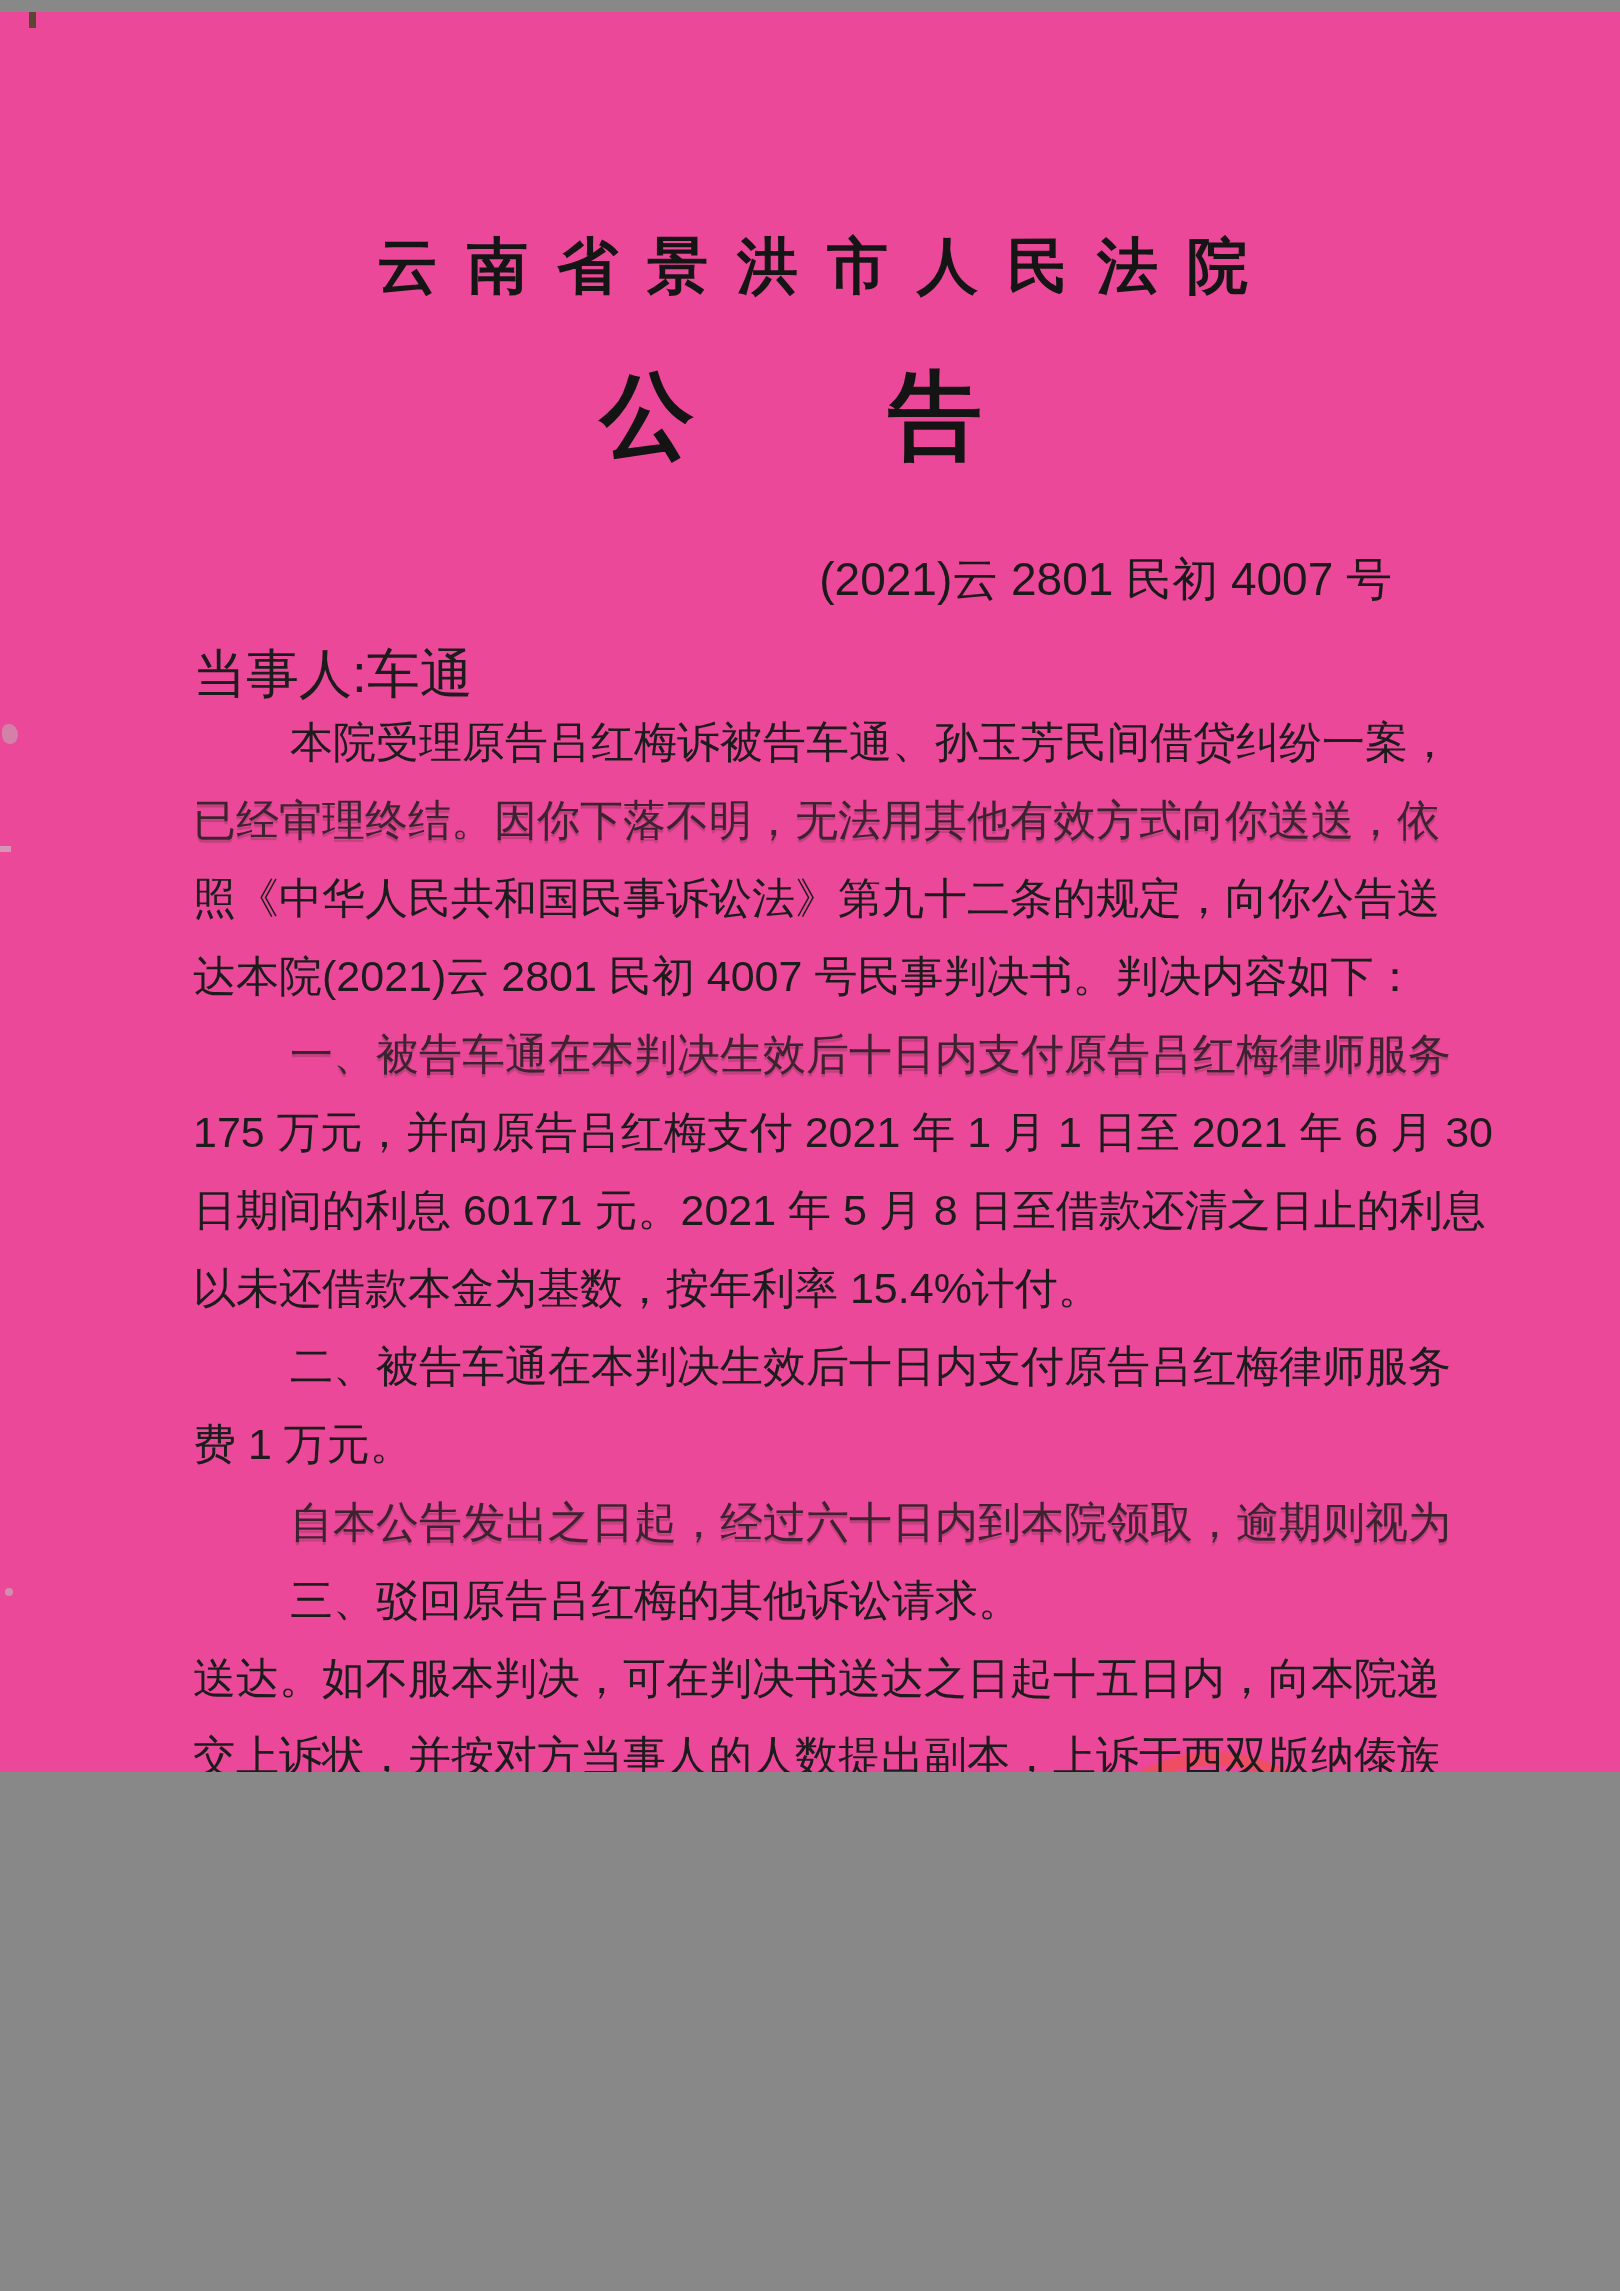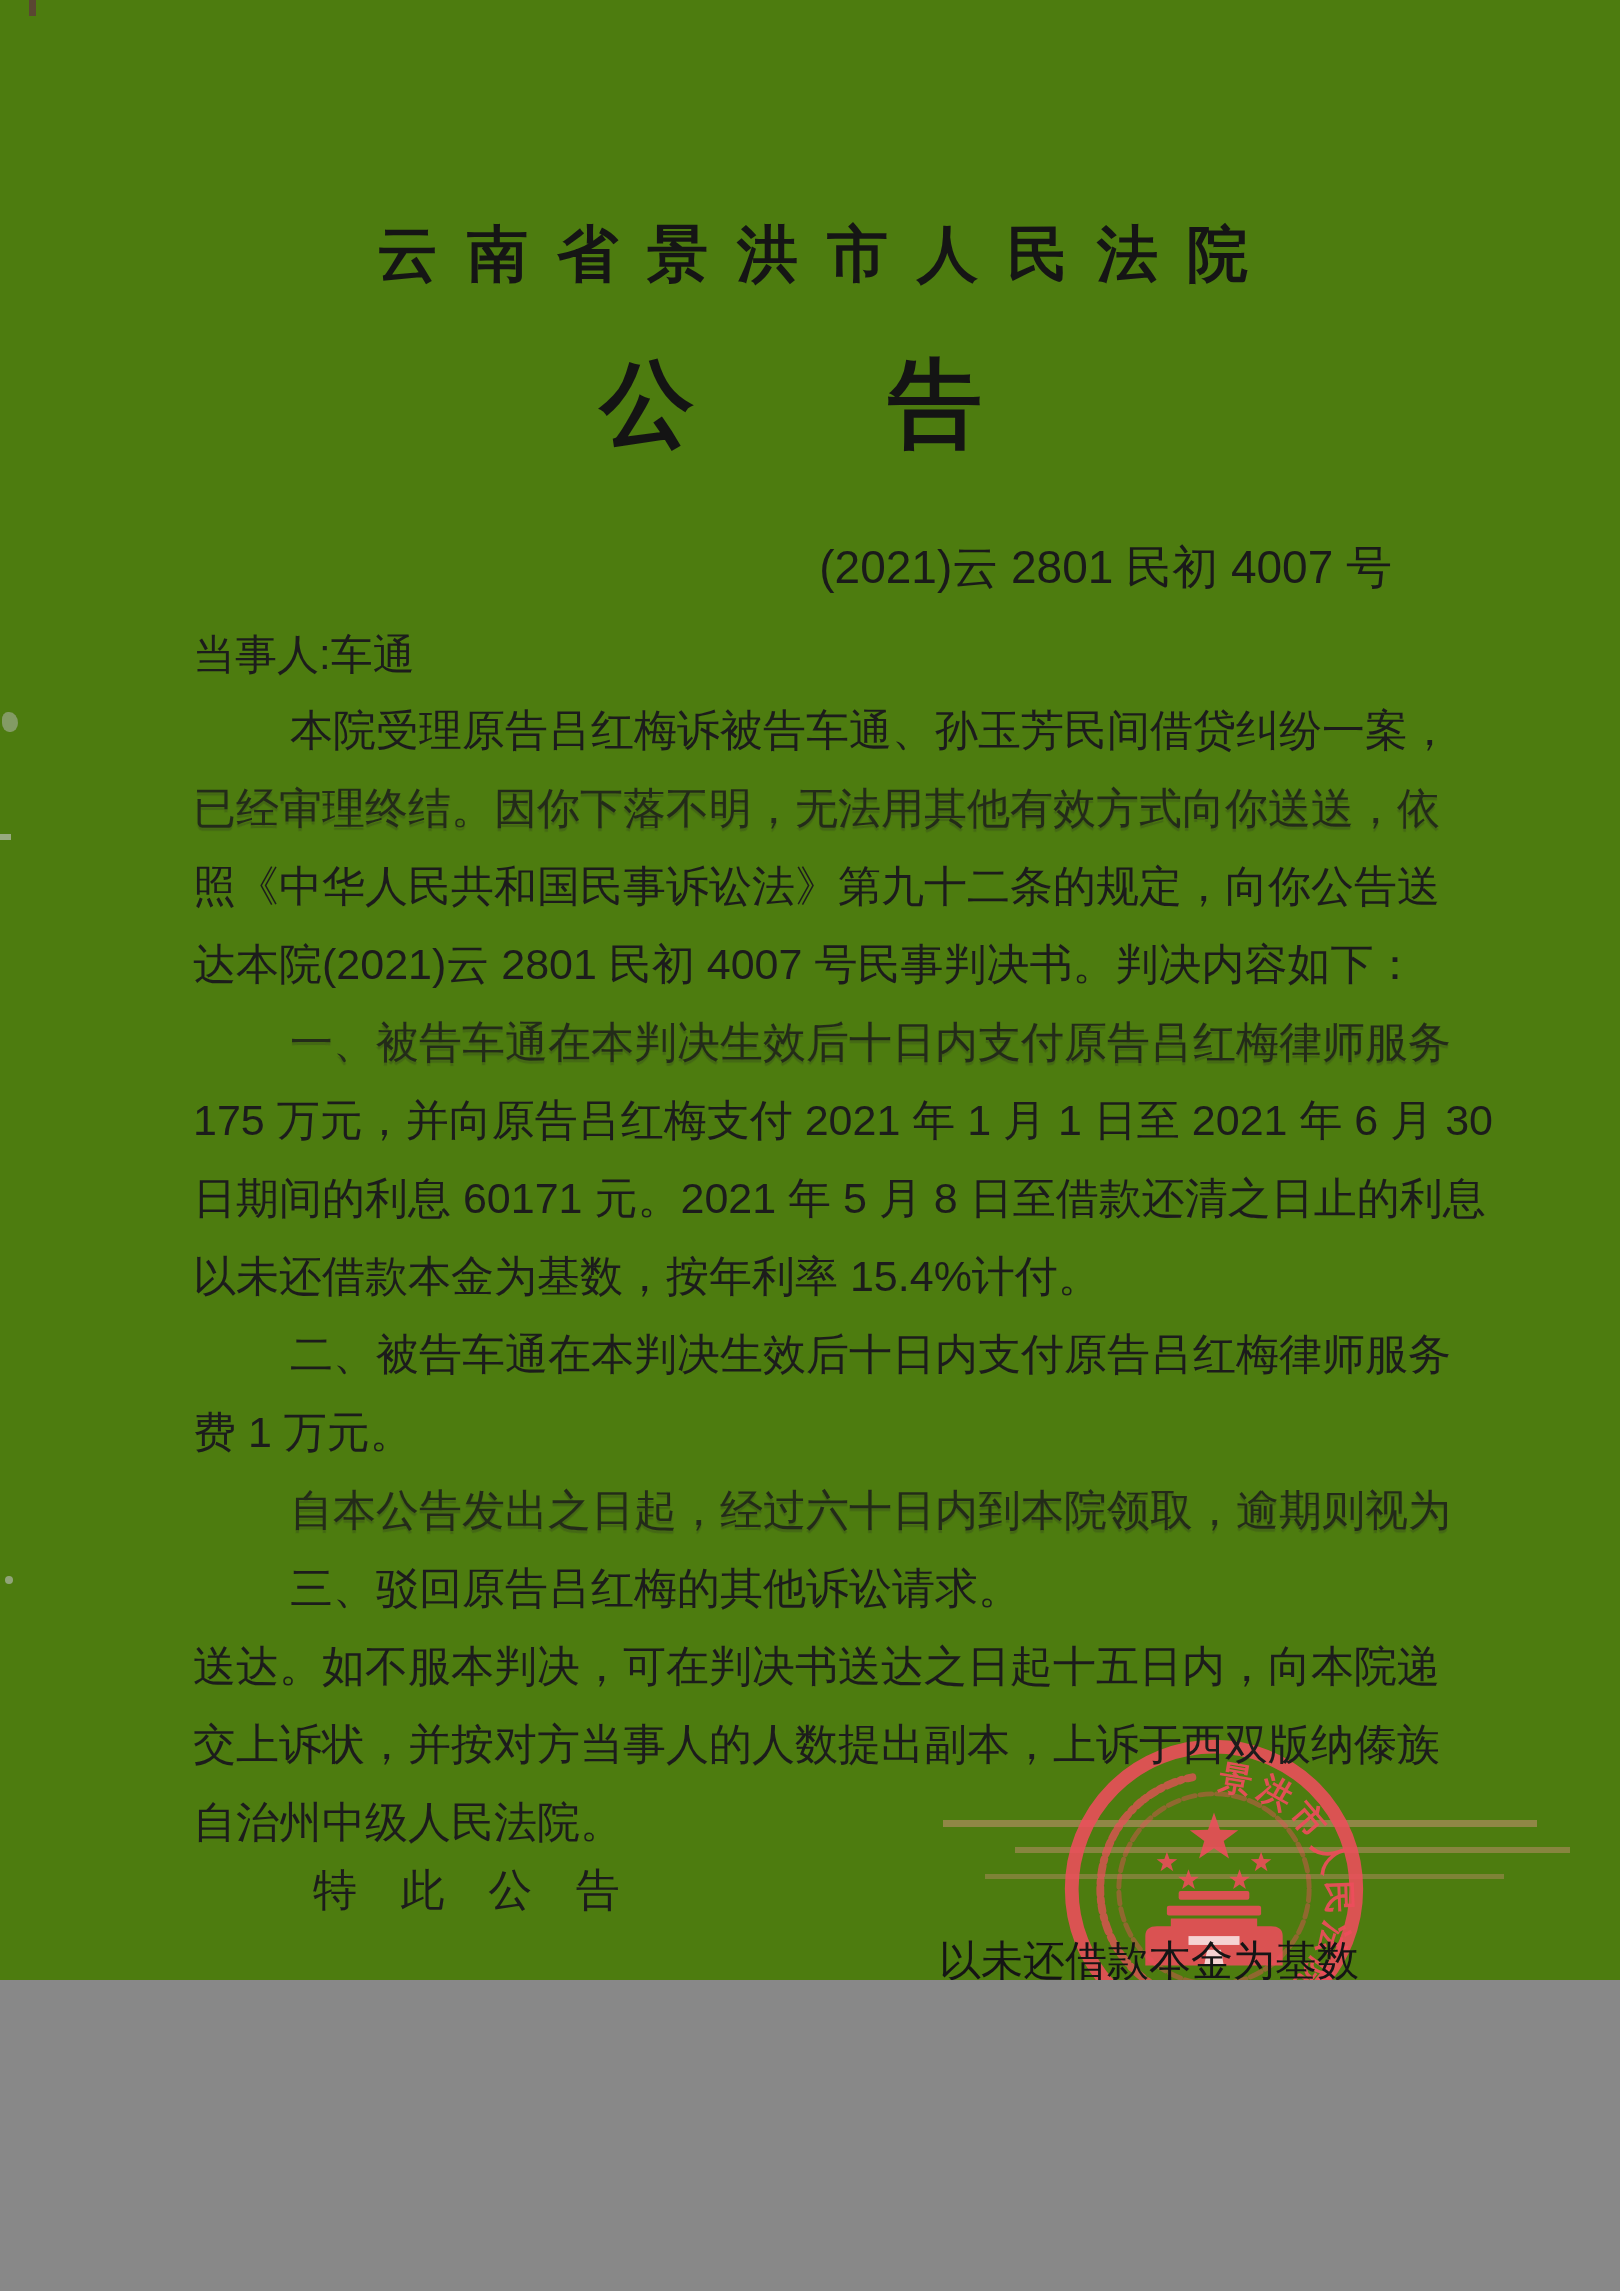--- a/index.html
+++ b/index.html
@@ -1,20 +1,20 @@
 <!DOCTYPE html>
 <html><head>
 <meta charset="utf-8">
 <style>
   html,body{margin:0;padding:0;background:#888;}
   .page{
     position:relative;
-    width:1620px;height:1980px;
-    margin:0 auto;
-    background:#4d7c0f;
+    width:1620px;height:1760px;
+    margin:12px auto;
+    background:#ec4899;
     overflow:hidden;
     font-family:"Liberation Sans", sans-serif;
     color:#1c1c1c;
   }
   .court-title{
     position:absolute;left:377px;top:214px;
     font-family:"Liberation Serif", serif;
     font-weight:bold;font-size:61px;letter-spacing:29px;
     color:#151515;white-space:nowrap;
   }
@@ -23,21 +23,21 @@
     display:flex;justify-content:space-between;
     font-family:"Liberation Serif", serif;
     font-weight:bold;font-size:94px;color:#141414;
   }
   .case-number{
     position:absolute;top:537px;right:228px;
     font-size:46px;color:#1a1a1a;white-space:nowrap;
   }
   .party-line{
     position:absolute;left:193px;top:627px;
-    font-size:42px;white-space:nowrap;
+    font-size:53px;white-space:nowrap;
   }
   .body-block{
     position:absolute;left:193px;top:691px;width:1220px;
     font-size:43px;
     z-index:3;
   }
   .body-block .line{
     height:78px;line-height:78px;white-space:nowrap;
   }
   .body-block .indent{padding-left:97px;}

